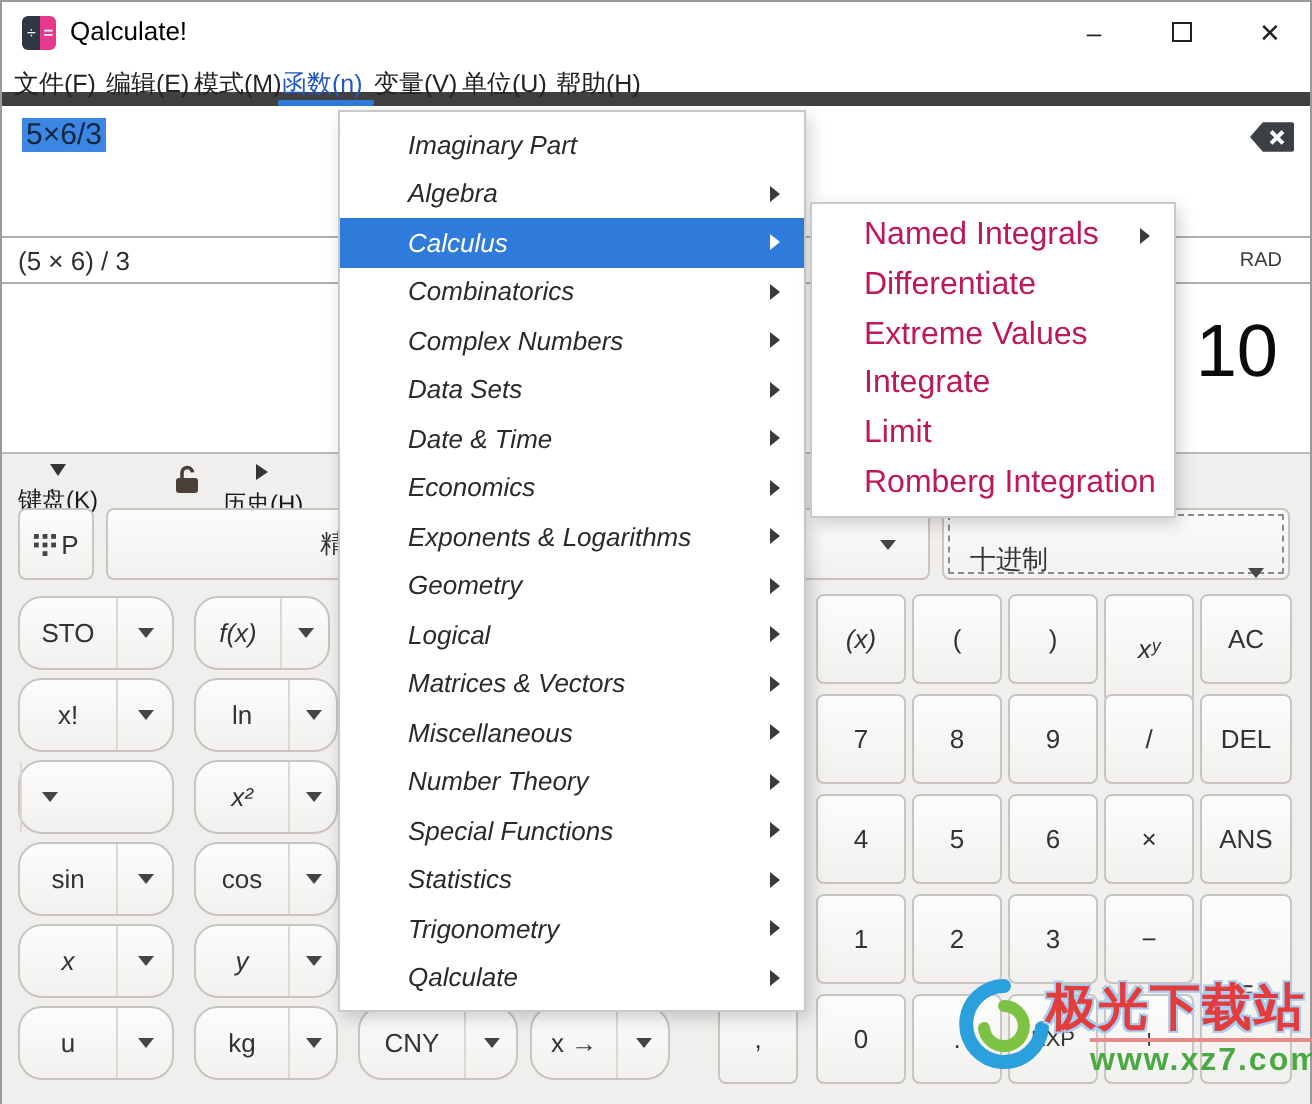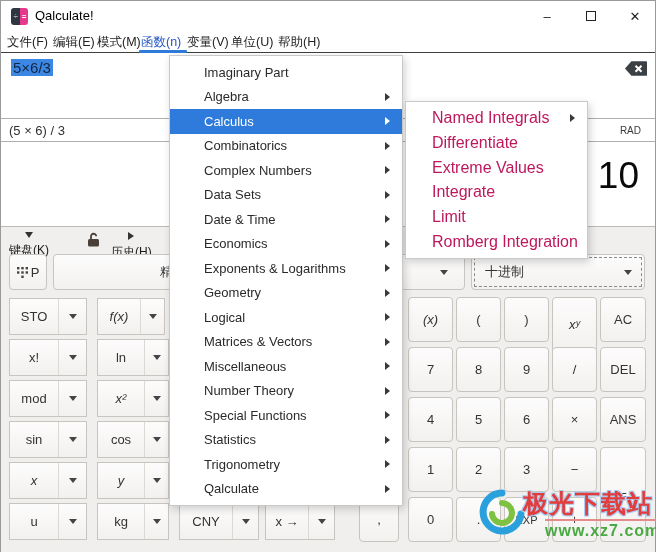--- a/index.html
+++ b/index.html
@@ -10,21 +10,21 @@
   
   .titlebar { position:absolute; left:0; top:0; width:100%; height:30px; background:#fff; }
   .appicon { position:absolute; left:10px; top:7px; width:17px; height:17px; border-radius:3px; overflow:hidden; display:flex; }
   .appicon .ic-l { width:55%; background:#2e3742; color:#fff; font-size:8px; display:flex; align-items:center; justify-content:center; }
   .appicon .ic-r { width:45%; background:#e5398d; color:#fff; font-size:8px; font-weight:bold; display:flex; align-items:center; justify-content:center; }
   .wtitle { position:absolute; left:34px; top:7px; font-size:13px; color:#000; }
   .winbtn { position:absolute; top:0; width:44px; height:30px; display:flex; align-items:center; justify-content:center; font-size:13px; color:#222; }
   .maxbox { width:10px; height:10px; border:1px solid #222; }
 
   
-  .menubar { position:absolute; left:0; top:30px; width:100%; height:22px; background:#fff; border-bottom:1px solid #404040; }
+  .menubar { position:absolute; left:0; top:30px; width:100%; height:22px; background:#fff; border-bottom:7px solid #404040; }
   .mitem { position:absolute; top:2px; height:18px; font-size:12.5px; color:#222; display:flex; align-items:center; }
   .mitem.active { color:#2257c5; }
   .m-underline { position:absolute; top:19px; height:3px; background:#2f7bdb; border-radius:1px; }
 
   
   .inputarea { position:absolute; left:0; top:52px; width:100%; height:65px; background:#fff; }
   .inputtext { position:absolute; left:10px; top:6px; font-size:15px; background:#3d87e4; color:#12263f; padding:0 2px; }
   .backspace { position:absolute; right:8px; top:7px; }
   .exprrow { position:absolute; left:0; top:117px; width:100%; height:24px; background:#fff; border-top:1px solid #b1aeab; border-bottom:1px solid #b1aeab; }
   .exprtext { position:absolute; left:8px; top:4px; font-size:13px; color:#303030; }
@@ -33,21 +33,21 @@
   .resulttext { position:absolute; right:16px; top:12px; font-size:37px; color:#0a0a0a; }
 
   
   .keypad { position:absolute; left:0; top:225px; width:100%; height:327px; background:#f1efed; border-top:1px solid #bdb9b5; }
   .tabhdr { position:absolute; top:5px; height:18px; display:flex; align-items:center; gap:4px; font-size:12px; color:#1a1a1a;flex-direction:column; }
   .tri-d { width:0; height:0; border-left:4.5px solid transparent; border-right:4.5px solid transparent; border-top:6px solid #333; }
   .tri-r { width:0; height:0; border-top:4.5px solid transparent; border-bottom:4.5px solid transparent; border-left:6px solid #333; }
 
   .btn { position:absolute; background:linear-gradient(#fdfcfc,#f3f1ef); border:1px solid #c8c4bf; border-radius:4px;
          display:flex; align-items:center; justify-content:center; font-size:13px; color:#333; }
-  .split { position:absolute; display:flex; border:1px solid #c8c4bf; border-radius:0; background:linear-gradient(#fdfcfc,#f3f1ef); }
+  .split { position:absolute; display:flex; border:1px solid #c8c4bf; border-radius:12px; background:linear-gradient(#fdfcfc,#f3f1ef); }
   .split .main { flex:1; display:flex; align-items:center; justify-content:center; font-size:13px; color:#333; }
   .split .arr { width:28px; border-left:1px solid #dcd8d3; display:flex; align-items:center; justify-content:center; }
   .arrglyph { width:0; height:0; border-left:4.5px solid transparent; border-right:4.5px solid transparent; border-top:5px solid #444; }
   .ital { font-style:italic; }
   .combo-focus { outline:1px dashed #8a8a8a; outline-offset:-4px; justify-content:flex-start; padding-left:13px; }
   .combo-arrow { position:absolute; right:12px; }
 
   
   .menu { position:absolute; background:#fff; border:1px solid #c9c9c9; box-shadow:2px 3px 8px rgba(0,0,0,0.18); z-index:60; padding:4px 0; }
   .menuitem { height:24.5px; display:flex; align-items:center; padding-left:34px; position:relative; font-size:13px; color:#2a2a2a; }
@@ -136,21 +136,21 @@
             <rect x="8.6" y="4.3" width="2.4" height="2.4"></rect>
         <rect x="4.3" y="8.6" width="2.4" height="2.4"></rect>
           </g>
       </svg>
       <span>P</span>
     </div>
     <div class="btn" style="left:52px; top:27px; width:240px; height:36px; z-index:1;">精确</div>
     <div class="btn" style="left:396px; top:27px; width:68px; height:36px; justify-content:flex-end; padding-right:16px; z-index:1;">
       <div class="arrglyph"></div>
     </div>
-    <div class="btn combo-focus" style="left:470px; top:27px; width:174px; height:36px;">
+    <div class="btn combo-focus" style="left:470px; top:27px; width:174px; height:36px;align-items:flex-end;">
       <span>十进制</span>
       <div class="arrglyph combo-arrow"></div>
     </div>
 
     <div class="split" style="left:8px; top:71px; width:78px; height:37px;">
       <div class="main">STO</div>
         <div class="arr">
           <div class="arrglyph"></div>
         </div>
     </div>
@@ -166,21 +166,20 @@
           <div class="arrglyph"></div>
         </div>
     </div>
     <div class="split" style="left:96px; top:112px; width:72px; height:37px;">
       <div class="main">ln</div>
         <div class="arr" style="width:24px;">
           <div class="arrglyph"></div>
         </div>
     </div>
     <div class="split" style="left:8px; top:153px; width:78px; height:37px;">
-      <div class="main">mod</div>
         <div class="arr">
           <div class="arrglyph"></div>
         </div>
     </div>
     <div class="split" style="left:96px; top:153px; width:72px; height:37px;">
       <div class="main ital">x²</div>
         <div class="arr" style="width:24px;">
           <div class="arrglyph"></div>
         </div>
     </div>
@@ -257,21 +256,21 @@
     <div class="btn" style="left:551px; top:220px; width:45px; height:45px;">−</div>
     <div class="btn" style="left:599px; top:220px; width:46px; height:95px;">=</div>
 
     <div class="btn" style="left:358px; top:270px; width:40px; height:45px;">,</div>
     <div class="btn" style="left:407px; top:270px; width:45px; height:45px;">0</div>
     <div class="btn" style="left:455px; top:270px; width:45px; height:45px;">.</div>
     <div class="btn" style="left:503px; top:270px; width:45px; height:45px; font-size:11px;">EXP</div>
     <div class="btn" style="left:551px; top:270px; width:45px; height:45px;">+</div>
   </div>
 
-  <div class="menu" style="left:168px; top:54px; width:234px;">
+  <div class="menu" style="left:168px; top:54px; width:234px;font-style:italic;">
     <div class="menuitem">
         <span>Imaginary Part</span>
       </div>
     <div class="menuitem">
         <span>Algebra</span>
         <div class="sm-arrow"></div>
       </div>
     <div class="menuitem active">
         <span>Calculus</span>
         <div class="sm-arrow"></div>

